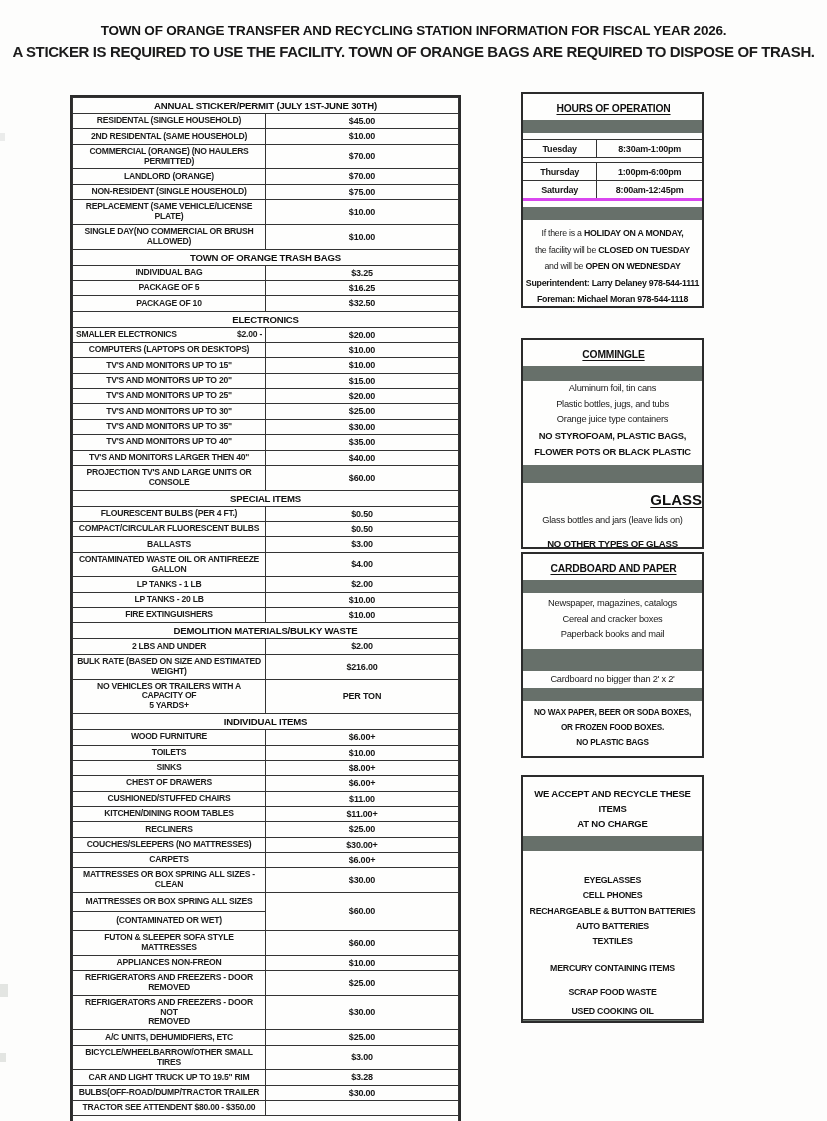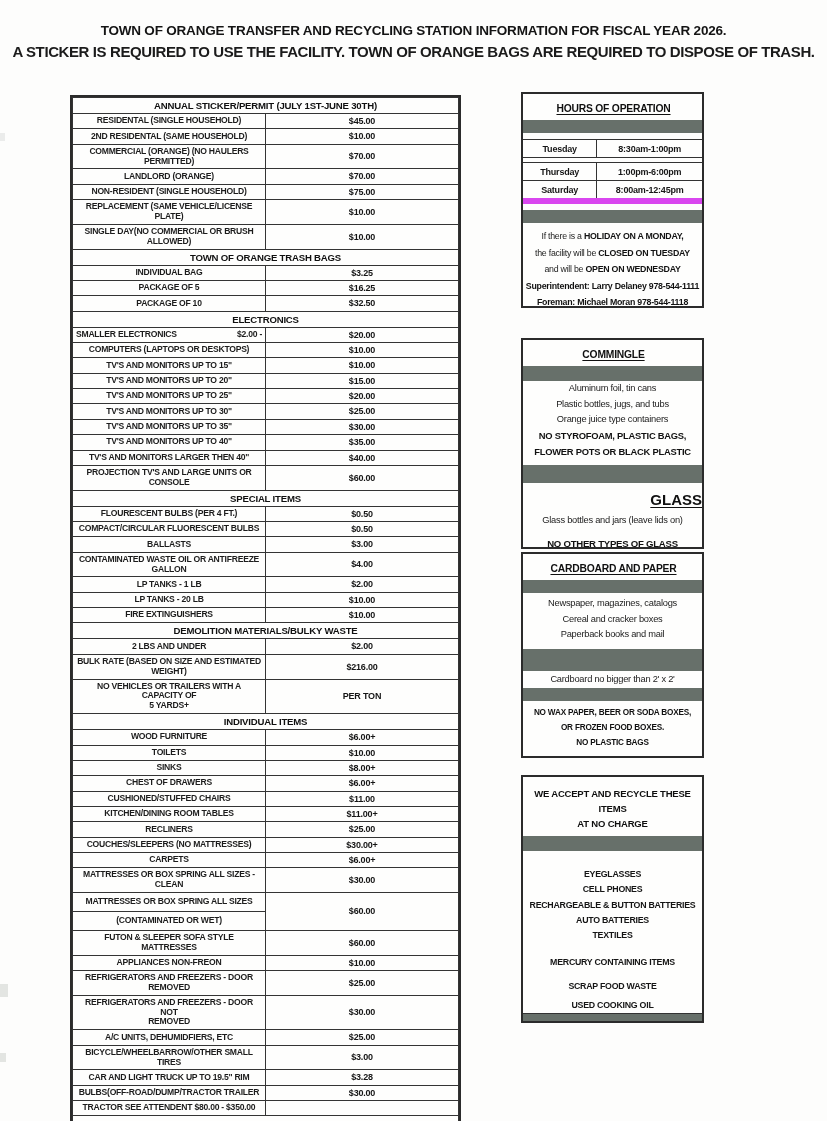--- a/index.html
+++ b/index.html
@@ -53,21 +53,21 @@
   #commingle-box{top:338px;height:211px;}
   #cardboard-box{top:552px;height:206px;}
   #free-box{top:775px;height:248px;}
   .bar{background:#67706a;height:13px;flex:none;}
   .box-title{
     text-align:center;font-size:10.3px;font-weight:700;letter-spacing:-.2px;
     text-decoration:underline;text-underline-offset:2px;color:#101010;
     padding:9px 2px 6px 4px;flex:none;
   }
   
-  .hours-table{margin:6px 0 0 0;border-top:1px solid #333;border-bottom:6px solid #d946ef;flex:none;}
+  .hours-table{margin:6px 0 0 0;border-top:1px solid #333;border-bottom:3px solid #d946ef;flex:none;}
   .hrow{display:flex;align-items:center;height:17px;font-size:9px;font-weight:700;letter-spacing:-.2px;}
   .hrow + .hrow{border-top:1px solid #333;}
   .hrow:nth-child(2){margin-top:5px;position:relative;}
   .hrow:nth-child(2)::before{content:"";position:absolute;left:0;right:0;top:-6px;border-top:1px solid #333;}
   .hday{width:41%;text-align:center;border-right:1px solid #333;align-self:stretch;display:flex;align-items:center;justify-content:center;}
   .htime{flex:1;text-align:center;}
   .hours-table + .bar{margin-top:6px;}
   .notes{padding:5px 2px 2px 2px;flex:none;}
   .note-line{text-align:center;font-size:8.8px;font-weight:400;letter-spacing:-.25px;line-height:16.5px;color:#1c1c1c;}
   .note-line .b{font-weight:700;color:#121212;}
@@ -87,21 +87,21 @@
   .sub-line{text-align:center;font-size:9.3px;font-weight:400;letter-spacing:-.25px;line-height:15px;color:#1b1b1b;padding-top:2px;}
   .sub-note{text-align:center;font-size:9.6px;font-weight:700;letter-spacing:-.25px;padding-top:10px;color:#111;}
   #cardboard-box .lines{padding-top:3px;}
   #cardboard-box .bar.thick{height:22px;margin-top:6px;}
   #cardboard-box .size-note{text-align:center;font-size:9.3px;font-weight:400;letter-spacing:-.25px;line-height:17px;color:#1b1b1b;}
   #cardboard-box .bar.after-size{height:13px;}
   #cardboard-box .no-lines{padding-top:4px;}
   .free-title{text-align:center;font-size:9.5px;font-weight:700;letter-spacing:-.2px;line-height:15px;color:#0f0f0f;}
   .free-title-wrap{padding:9px 2px 5px 2px;flex:none;}
   #free-box .bar{height:15px;}
-  #free-box .free-items{padding-top:16px;}
+  #free-box .free-items{padding-top:22px;}
   #free-box .free-items .line{font-size:8.8px;font-weight:700;line-height:15.3px;color:#151515;}
   #free-box .free-items .line:nth-child(6){margin-top:12px;}
   #free-box .free-items .line:nth-child(7){margin-top:8px;}
   #free-box .free-items .line:nth-child(8){margin-top:4px;}
   #free-box .footer-lines{padding:3px 0 4px 0;}
   #free-box .footer-lines .line{font-size:8.8px;font-weight:700;line-height:14.5px;color:#151515;}
   #free-box .bottom-bar2{margin-top:auto;border-top:1px solid #333;}
   #free-box .bottom-bar2 .bar{height:12px;}
   
   .smudge{position:absolute;background:#c3c7c3;opacity:.45;}

